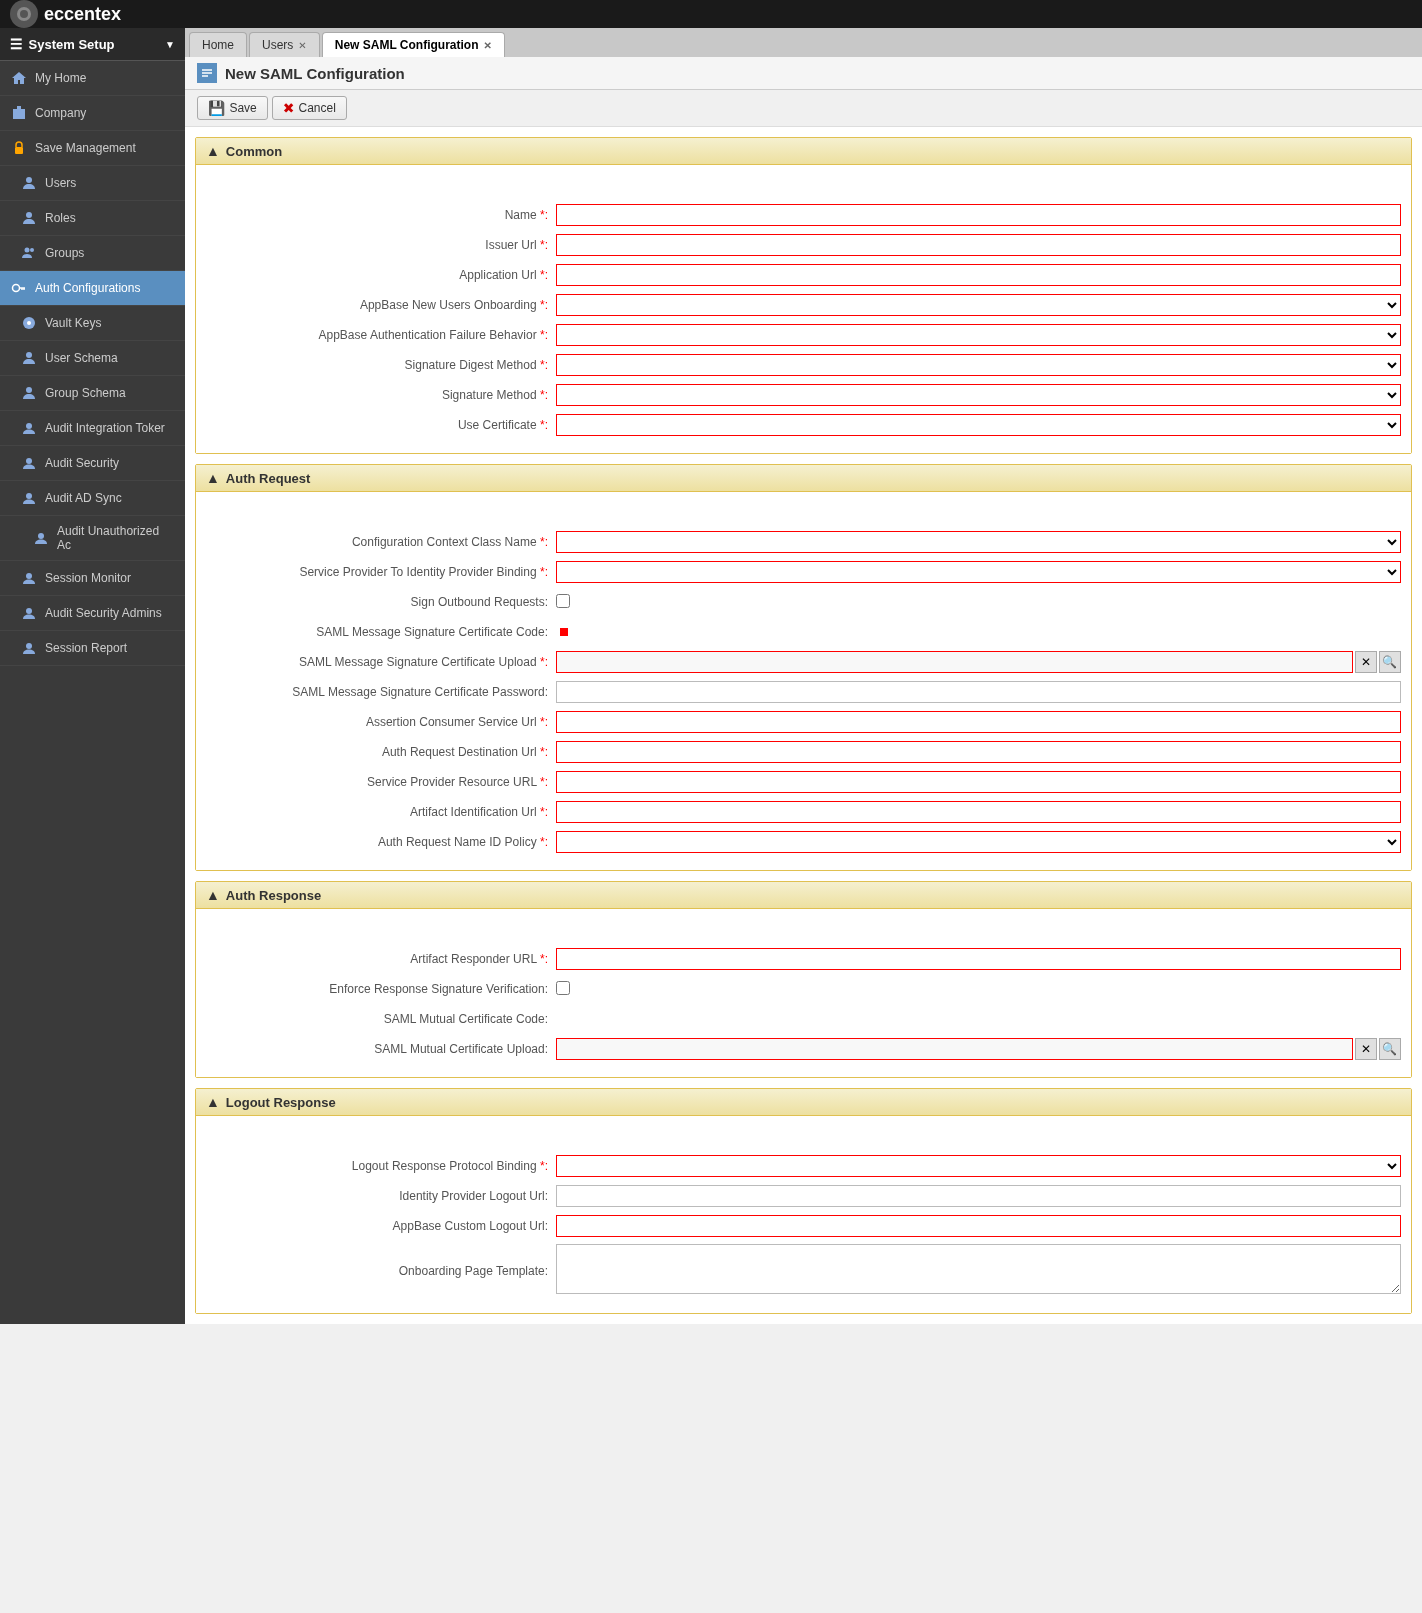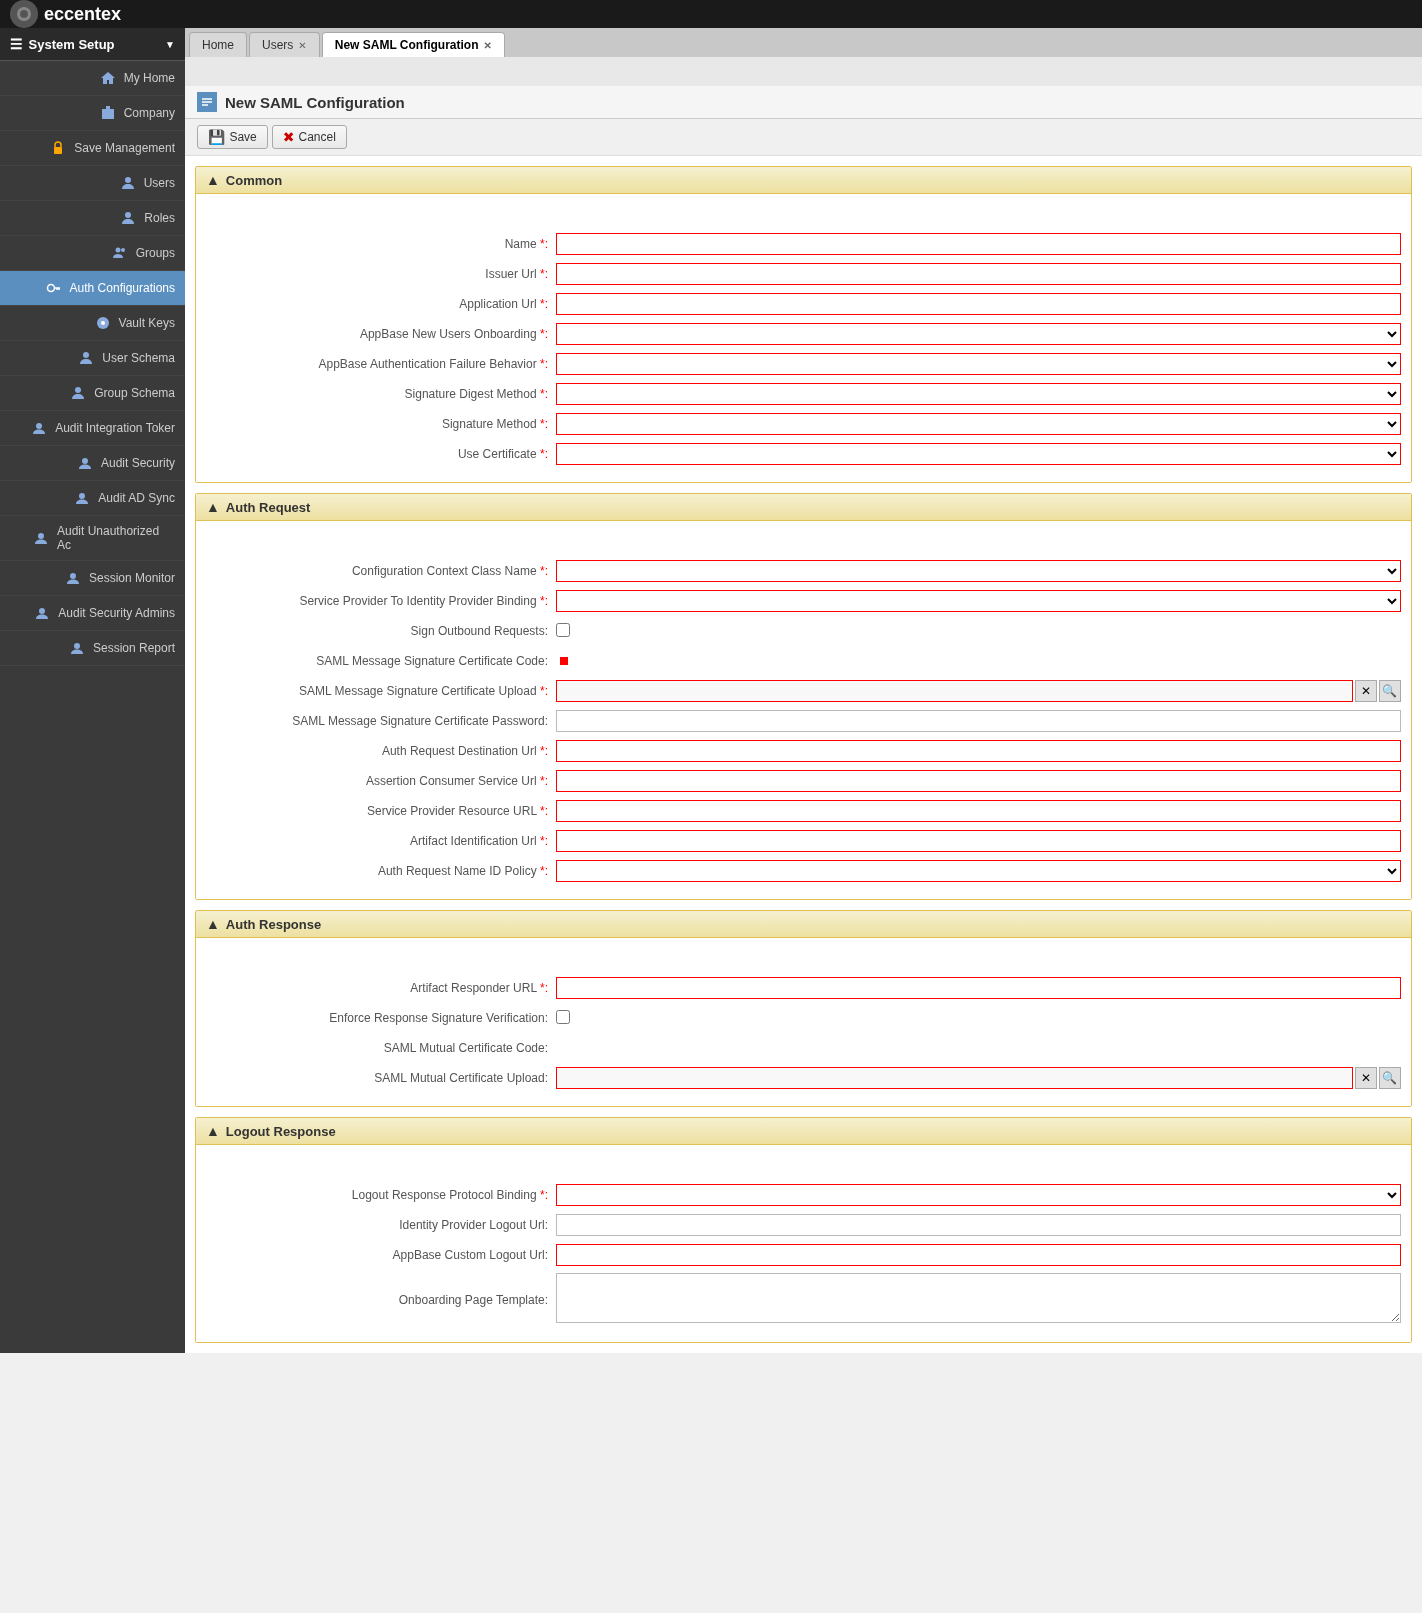--- a/index.html
+++ b/index.html
@@ -62,38 +62,36 @@
     .hamburger { font-size: 14px; cursor: pointer; }
     .sidebar-item {
       display: flex;
       align-items: center;
       gap: 7px;
       padding: 8px 10px;
       cursor: pointer;
       font-size: 12px;
       color: #ccc;
       border-bottom: 1px solid #444;
-      justify-content: flex-end;
     }
     .sidebar-item.active { background: #5a8fc0; color: #fff; }
     .sidebar-item .item-icon {
       width: 18px; height: 18px;
       display: flex; align-items: center; justify-content: center;
       flex-shrink: 0;
     }
     .sidebar-item .item-icon svg { width: 16px; height: 16px; }
 
     
     .content-area {
       flex: 1;
       display: flex;
       flex-direction: column;
       overflow: hidden;
       background: #e8e8e8;
-      gap: 29px;
     }
 
     
     .tab-bar {
       background: #c8c8c8;
       display: flex;
       align-items: flex-end;
       padding: 4px 4px 0 4px;
       gap: 2px;
       flex-shrink: 0;
@@ -690,31 +688,31 @@
             <div class="form-label">
               <span>SAML Message Signature Certificate Password:</span>
             </div>
             <div class="form-field">
               <input type="password" class="form-input normal-border" value="" style="">
             </div>
           </div>
 
           <div class="form-row">
             <div class="form-label">
+              <span>Assertion Consumer Service Url</span>
+              <span class="required-star"> *:</span>
+            </div>
+            <div class="form-field">
+              <input type="text" class="form-input" value="" style="">
+            </div>
+          </div>
+
+          <div class="form-row">
+            <div class="form-label">
               <span>Auth Request Destination Url</span>
-              <span class="required-star"> *:</span>
-            </div>
-            <div class="form-field">
-              <input type="text" class="form-input" value="" style="">
-            </div>
-          </div>
-
-          <div class="form-row">
-            <div class="form-label">
-              <span>Assertion Consumer Service Url</span>
               <span class="required-star"> *:</span>
             </div>
             <div class="form-field">
               <input type="text" class="form-input" value="" style="">
             </div>
           </div>
 
           <div class="form-row">
             <div class="form-label">
               <span>Service Provider Resource URL</span>

